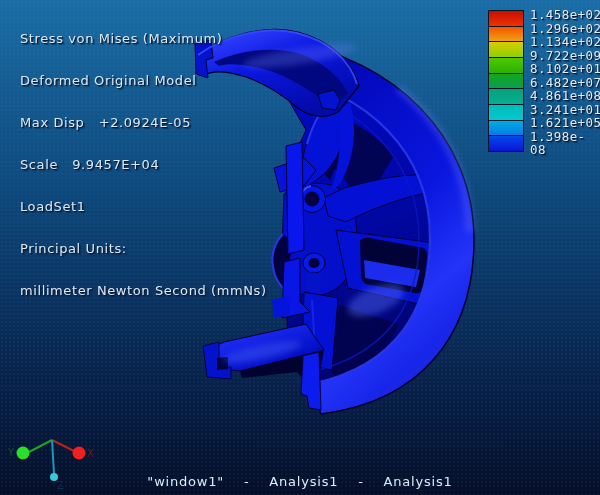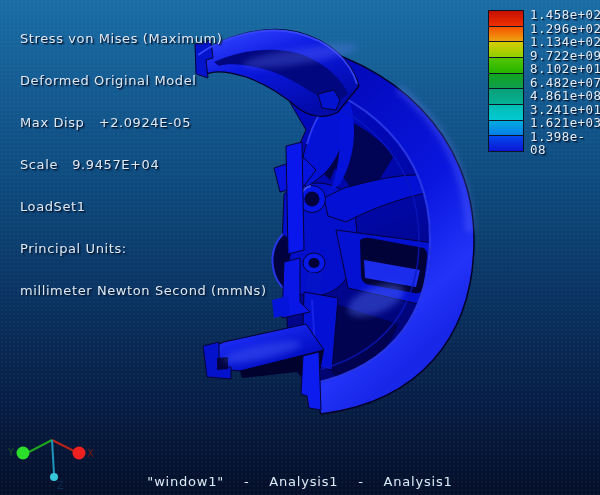--- a/index.html
+++ b/index.html
@@ -183,18 +183,18 @@
     </div>
   <div class="legend-labels">
     <div>1.458e+02</div>
     <div>1.296e+02</div>
     <div>1.134e+02</div>
     <div>9.722e+09</div>
     <div>8.102e+01</div>
     <div>6.482e+07</div>
     <div>4.861e+08</div>
     <div>3.241e+01</div>
-    <div>1.621e+03</div>
+    <div>1.621e+05</div>
     <div>1.398e-08</div>
   </div>
 </div>
 
 <div class="win-title">"window1"  -  Analysis1  -  Analysis1</div>
 
 </body></html>

